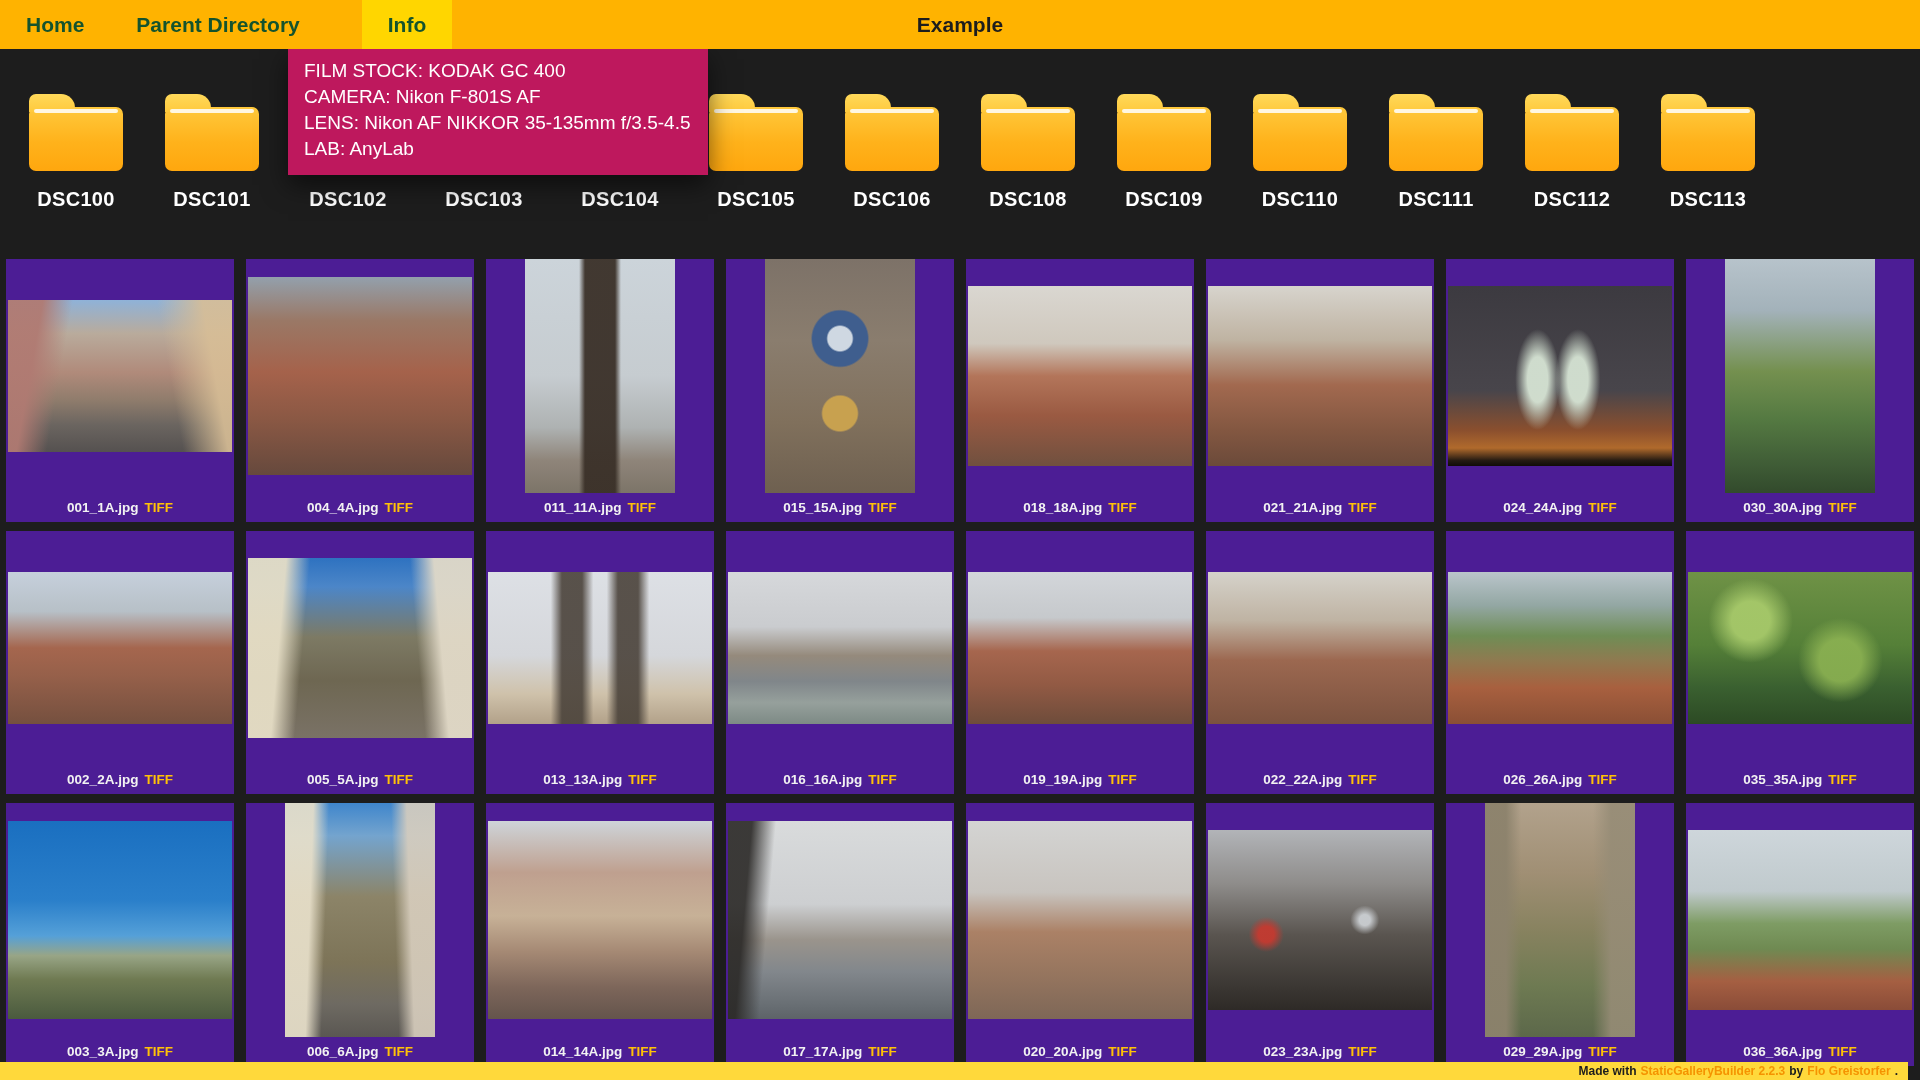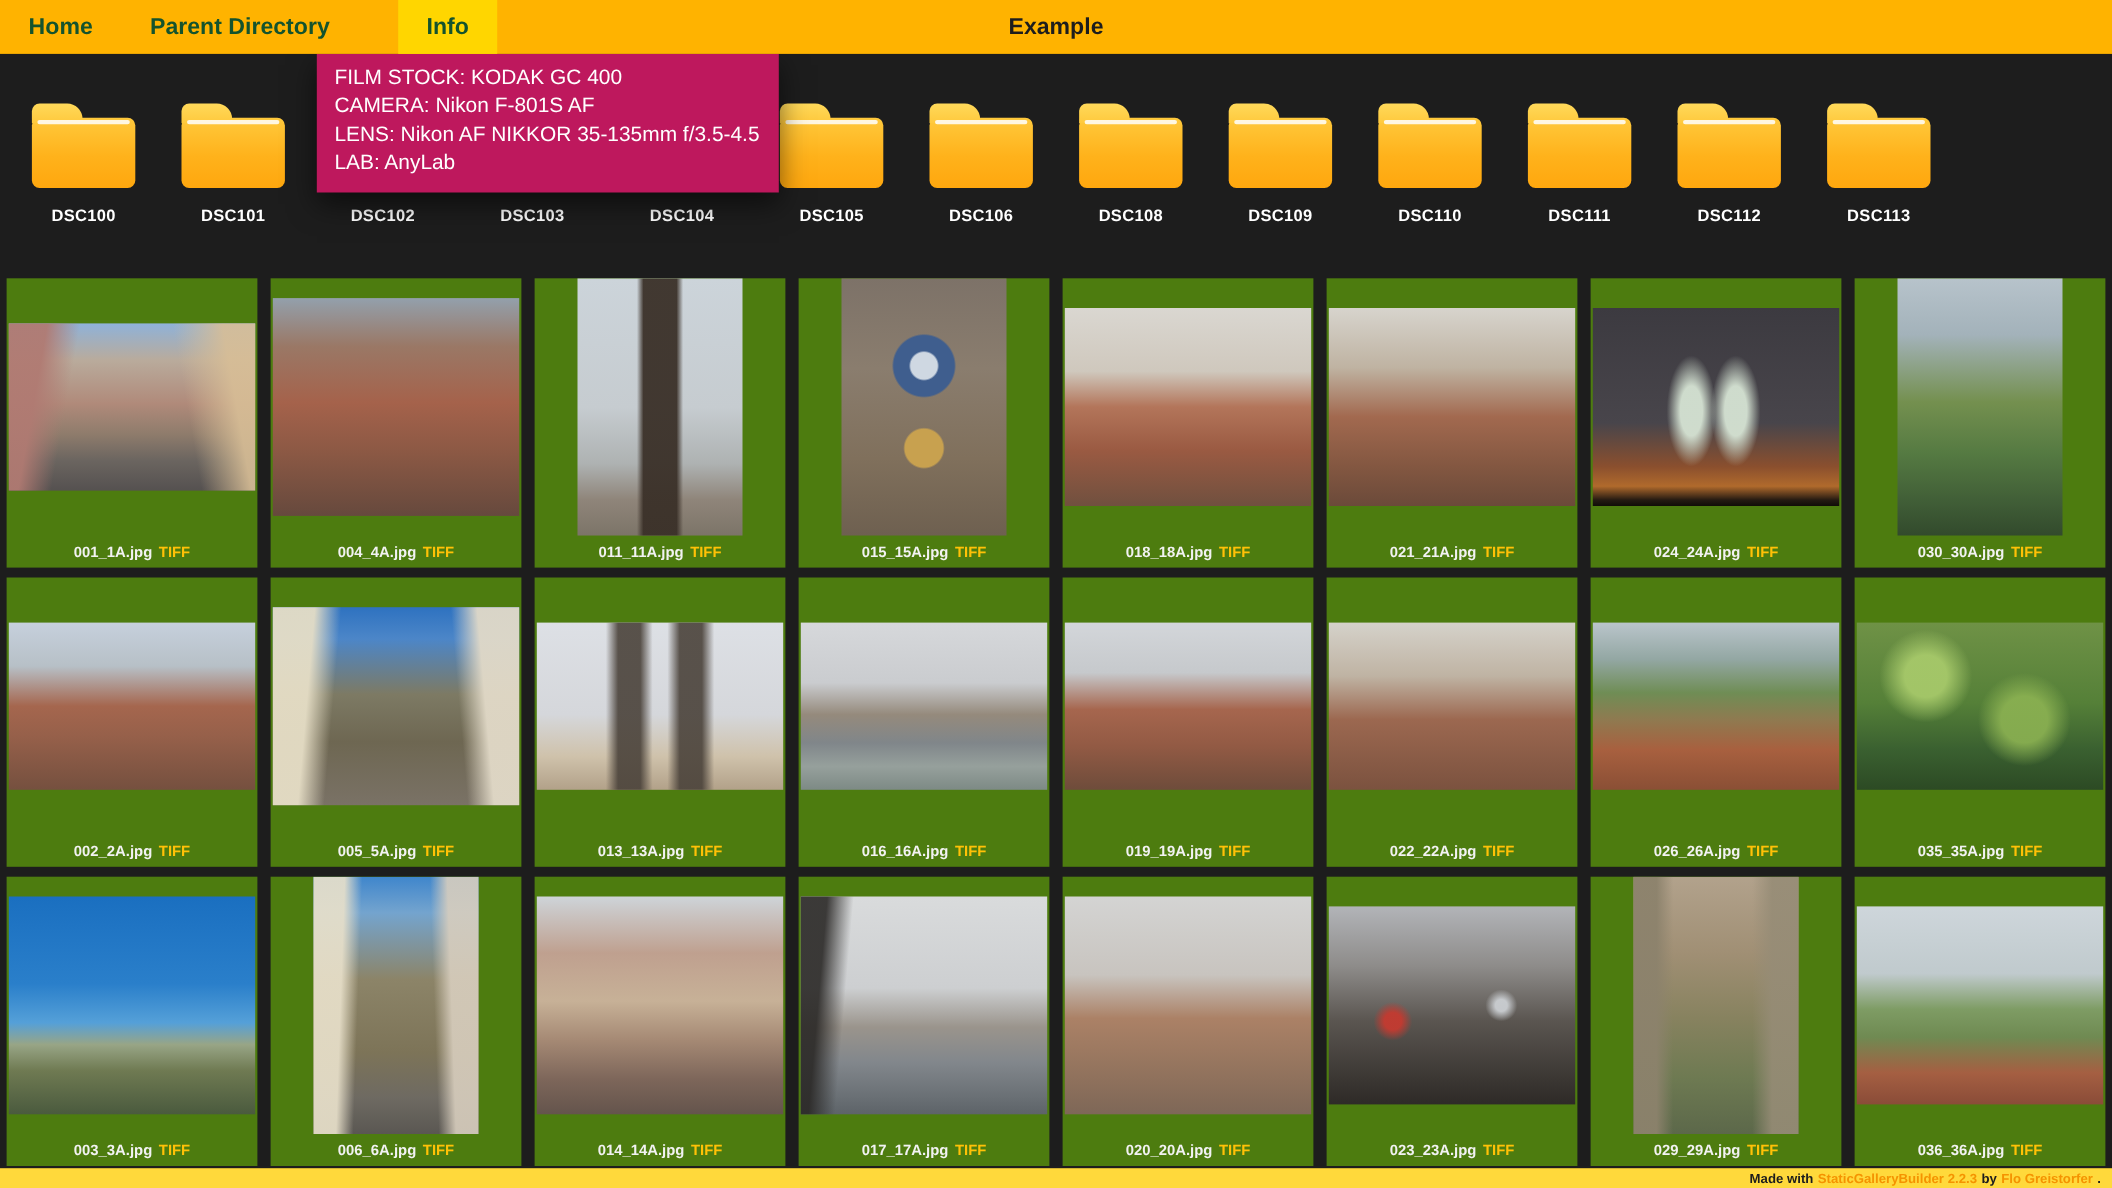--- a/index.html
+++ b/index.html
@@ -22,36 +22,36 @@
   
   .folders { display:grid; grid-template-columns:repeat(14,1fr); padding:44px 8px 48px; }
   .folder-item { display:flex; flex-direction:column; align-items:center; text-decoration:none; cursor:pointer; }
   .folder-icon { position:relative; width:94px; height:64px; margin-top:14px;
                  background:linear-gradient(180deg,#ffc93c 0%,#ffb21b 55%,#ffa70e 100%);
                  border-radius:7px; }
   .folder-icon::before { content:""; position:absolute; top:-13px; left:0; width:46px; height:18px;
                  background:linear-gradient(180deg,#ffd95a,#ffc93c); border-radius:7px 14px 0 0; }
   .folder-icon::after { content:""; position:absolute; top:2px; left:5px; right:5px; height:4px;
                  background:rgba(255,255,255,0.85); border-radius:3px; }
-  .folder-label { margin-top:17px; font-size:15px; font-weight:bold; color:#ffffff; letter-spacing:0.3px; }
+  .folder-label { margin-top:17px; font-size:20px; font-weight:bold; color:#ffffff; letter-spacing:0.3px; }
 
   
   .grid { display:grid; grid-template-columns:repeat(8,1fr); gap:9px 12px; padding:0 6px; }
-  .cell { background:#4d7c0f; display:flex; flex-direction:column; cursor:pointer; }
+  .cell { background:#4c1d95; display:flex; flex-direction:column; cursor:pointer; }
   .imgbox { height:234px; display:flex; align-items:center; justify-content:center; overflow:hidden; }
   .thumb { width:calc(100% - 4px); height:152px; }
   .thumb[data-size="md"] { height:180px; }
   .thumb[data-size="lg"] { height:198px; }
   .thumb[data-size="portrait"] { width:150px; height:234px; }
   .caption { height:29px; display:flex; align-items:center; justify-content:center; gap:6px;
              font-size:13.5px; font-weight:bold; color:#f2f2f2; }
   .caption .badge { color:#FFC107; cursor:pointer;text-align:center; }
 
   
-  .footer { position:absolute; left:0; right:0; bottom:0; height:18px; background:#FFD93B;
+  .footer { position:absolute; left:0; right:12px; bottom:0; height:18px; background:#FFD93B;
             display:flex; justify-content:flex-end; align-items:center; gap:4px; padding:0 10px;
             font-size:12px; font-weight:bold; color:#1d1d1d; }
   .footer a { color:#F59300; text-decoration:none; cursor:pointer; }
 </style>
 </head>
 <body>
 
 <nav class="nav">
   <a>Home</a>
   <a>Parent Directory</a>

